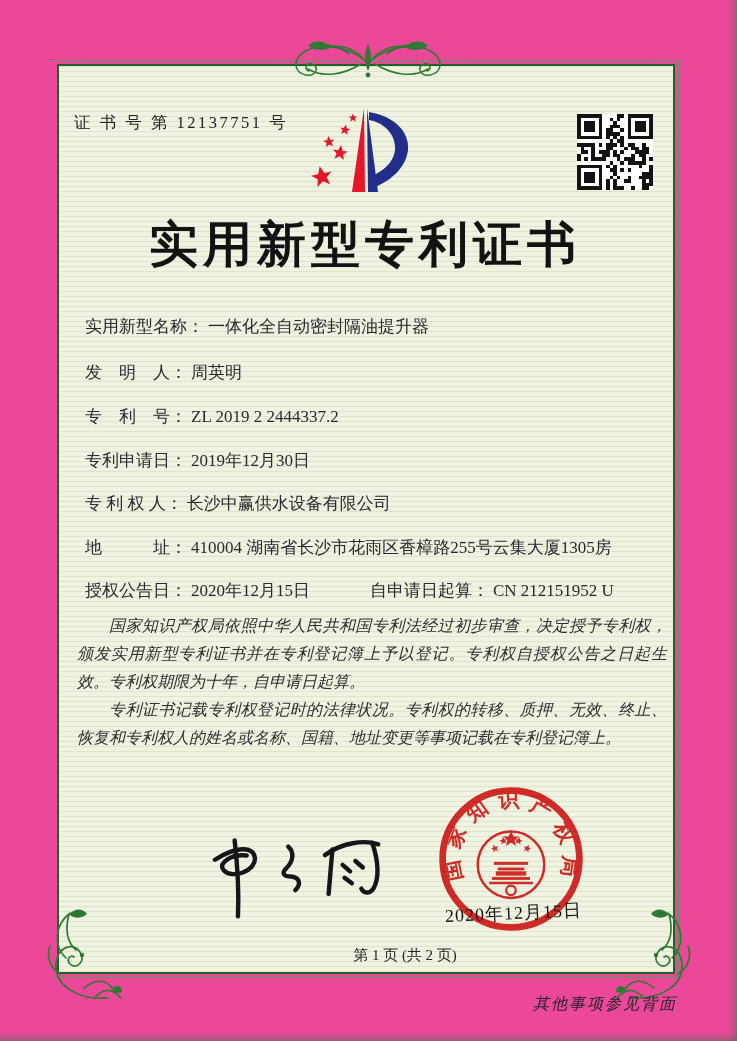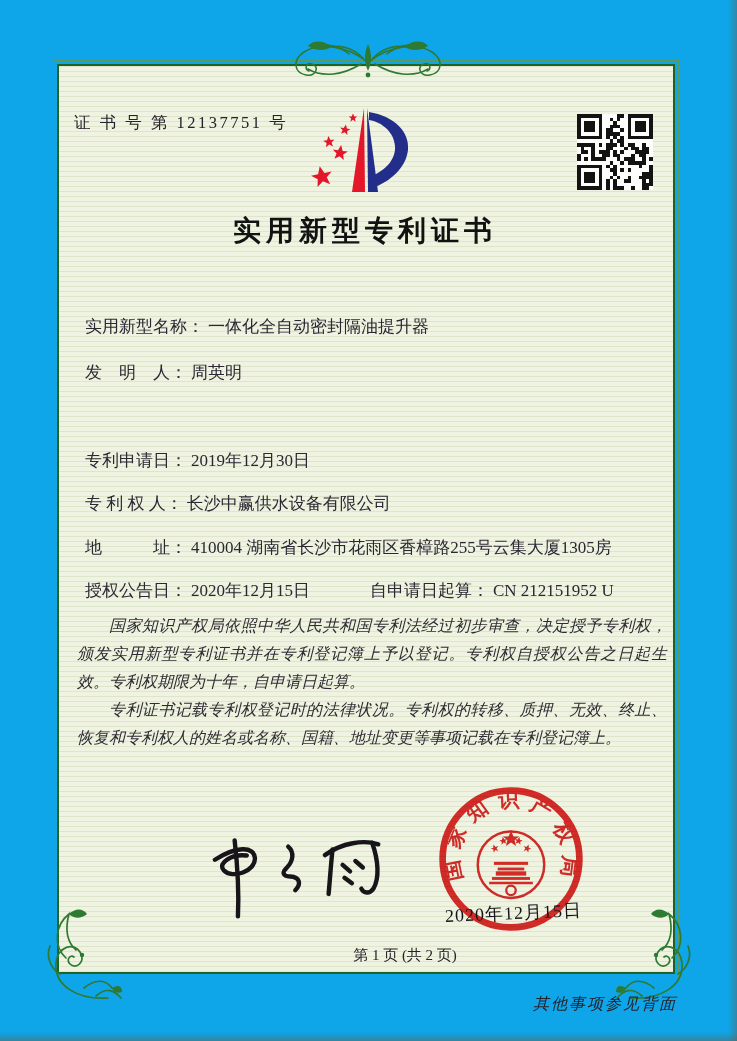--- a/index.html
+++ b/index.html
@@ -1,18 +1,18 @@
 <!DOCTYPE html>
 <html><head>
 <meta charset="utf-8">
 <style>
   html,body{margin:0;padding:0;background:#e9e7dc;}
   .page{
     position:relative;width:737px;height:1041px;overflow:hidden;
-    background:#0ea5e9;
+    background:#ec4899;
     font-family:"Liberation Serif","DejaVu Serif",serif;
     color:#26222a;
   }
   
   .edge-right{position:absolute;right:0;top:0;width:9px;height:100%;
     background:linear-gradient(90deg,rgba(0,0,0,0),rgba(95,100,85,.45));z-index:9;}
   .edge-bottom{position:absolute;left:0;bottom:0;width:100%;height:9px;
     background:linear-gradient(180deg,rgba(0,0,0,0),rgba(95,100,85,.5));z-index:9;}
   
   .frame-outer{position:absolute;left:53px;top:60px;width:624px;height:916px;
@@ -21,21 +21,21 @@
     border:2px solid #1f6226;
     background:
       repeating-linear-gradient(180deg,
         rgba(140,180,110,.20) 0px, rgba(140,180,110,.20) 1px,
         rgba(0,0,0,0) 1px, rgba(0,0,0,0) 5px),
       #f0f3e1;
   }
   .abs{position:absolute;}
   .cert-number{left:74px;top:112px;font-size:16.5px;letter-spacing:2.5px;}
   .cert-title{left:53px;top:212px;width:624px;text-align:center;
-    font-size:28px;font-weight:700;letter-spacing:5px;color:#121212;}
+    font-size:49px;font-weight:700;letter-spacing:5px;color:#121212;}
   .field-row{left:85px;width:580px;font-size:17px;color:#2b2733;white-space:nowrap;}
   .field-row .lbl{color:#2b2733;}
   .field-row .val{margin-left:4px;}
   .grant-no{position:absolute;left:285px;top:0;white-space:nowrap;}
   .paras{left:77px;top:612px;width:590px;font-size:16px;line-height:28px;
     color:#2f2b33;font-style:italic;text-align:justify;font-family:Liberation Serif, serif;}
   .paras p{margin:0;text-indent:2em;}
   .director{left:88px;top:846px;font-size:19px;line-height:32px;color:#221f26;}
   .sig-svg{left:198px;top:824px;z-index:2;}
   .seal-svg{left:435px;top:783px;z-index:3;mix-blend-mode:multiply;}
@@ -267,20 +267,23 @@
   </svg>
 
   <div class="abs cert-title">实用新型专利证书</div>
 
   <div class="abs field-row" style="top:361px;">
     <span class="lbl">发　明　人：</span><span class="val">周英明</span>
   </div>
   <div class="abs field-row" style="top:315px;">
     <span class="lbl">实用新型名称：</span><span class="val">一体化全自动密封隔油提升器</span>
   </div>
+  <div class="abs field-row" style="top:405px;">
+    <span class="lbl">专　利　号：</span><span class="val">ZL 2019 2 2444337.2</span>
+  </div>
   <div class="abs field-row" style="top:449px;">
     <span class="lbl">专利申请日：</span><span class="val">2019年12月30日</span>
   </div>
   <div class="abs field-row" style="top:492px;">
     <span class="lbl">专 利 权 人：</span><span class="val">长沙中赢供水设备有限公司</span>
   </div>
   <div class="abs field-row" style="top:536px;">
     <span class="lbl">地　　　址：</span><span class="val">410004 湖南省长沙市花雨区香樟路255号云集大厦1305房</span>
   </div>
   <div class="abs field-row" style="top:579px;">

